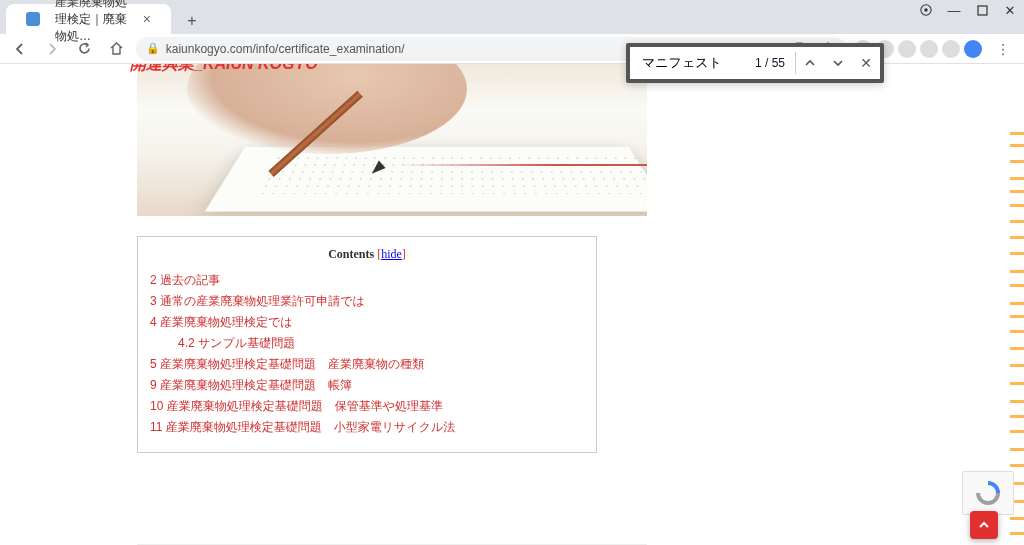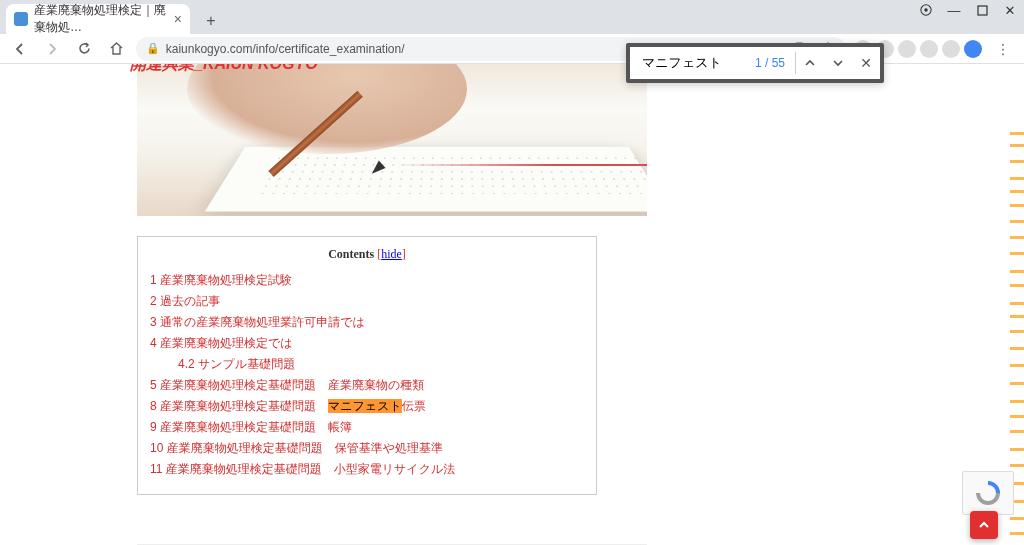--- a/index.html
+++ b/index.html
@@ -1,39 +1,39 @@
 <!DOCTYPE html>
 <html><head>
   <meta charset="utf-8">
   <style>
     * { margin: 0; padding: 0; box-sizing: border-box; }
     body { font-family: "Meiryo", "Hiragino Sans", sans-serif; background: #fff; width: 1024px; height: 545px; overflow: hidden; position: relative; }
     
     .browser-chrome { background: #dee1e6; height: 34px; display: flex; align-items: flex-end; }
-    .tab { background: #fff; height: 30px; width: 184px; border-radius: 8px 8px 0 0; display: flex; align-items: center; padding: 0 8px; margin-left: 6px; font-size: 12px; color: #333; gap: 6px; }
+    .tab { background: #fff; height: 30px; width: 165px; border-radius: 8px 8px 0 0; display: flex; align-items: center; padding: 0 20px; margin-left: 6px; font-size: 12px; color: #333; gap: 15px; }
     .tab-favicon { width: 14px; height: 14px; background: #4a90d9; border-radius: 3px; flex-shrink: 0; }
     .tab-close { margin-left: auto; color: #666; font-size: 14px; }
     .new-tab { width: 26px; height: 26px; display: flex; align-items: center; justify-content: center; color: #555; font-size: 16px; margin-left: 8px; }
     
     .toolbar { background: #fff; height: 30px; display: flex; align-items: center; padding: 0 8px; gap: 8px; border-bottom: 1px solid #e0e0e0; }
     .nav-btn { width: 24px; height: 24px; display: flex; align-items: center; justify-content: center; color: #5f6368; }
     .nav-btn.disabled { color: #bbb; }
     .address-bar { flex: 1; height: 24px; background: #f1f3f4; border-radius: 12px; display: flex; align-items: center; padding: 0 10px; font-size: 12px; color: #555; gap: 6px; }
     .lock-icon { font-size: 11px; }
     .omnibox-icons { display: flex; gap: 10px; margin-left: auto; color: #5f6368; }
     .ext-icons { display: flex; gap: 4px; align-items: center; }
     .ext-dot { width: 18px; height: 18px; border-radius: 50%; background: #ddd; }
     .menu-dots { color: #5f6368; font-size: 14px; padding: 0 6px; }
     
     .window-controls { position: absolute; top: 4px; right: 8px; display: flex; gap: 16px; align-items: center; }
     .wc { width: 12px; height: 12px; display: flex; align-items: center; justify-content: center; font-size: 13px; color: #333; }
     
     .find-bar { position: absolute; top: 43px; right: 140px; background: #fff; border: 4px solid #555; border-radius: 2px; height: 40px; display: flex; align-items: center; box-shadow: 0 2px 8px rgba(0,0,0,0.2); z-index: 100; }
     .find-input { border: none; outline: none; padding: 0 12px; font-size: 13px; width: 115px; }
-    .find-count { font-size: 12px; color: #3b82f6; padding: 0 10px; }
+    .find-count { font-size: 12px; color: #0f172a; padding: 0 10px; }
     .find-sep { width: 1px; height: 22px; background: #ccc; }
     .find-btn { width: 28px; height: 28px; display: flex; align-items: center; justify-content: center; color: #555; font-size: 14px; }
     
     .page { position: relative; height: calc(100% - 64px); overflow: hidden; }
     
     .site-header { position: absolute; top: -10px; left: 130px; font-size: 16px; color: #e03030; font-weight: bold; font-style: italic; z-index: 5; }
     .contact-link { position: absolute; top: -5px; right: 155px; font-size: 12px; color: #333; z-index: 4; }
     
     .hero-img { position: absolute; top: 0; left: 137px; width: 510px; height: 152px; background: linear-gradient(180deg, #f0e8dc 0%, #fafaf6 30%, #f5f2ea 60%, #e8d8c8 100%); overflow: hidden; }
     .pencil { position: absolute; top: -10px; left: 130px; width: 8px; height: 120px; background: linear-gradient(90deg, #8b4a2a, #c07040, #8b4a2a); transform: rotate(48deg); transform-origin: bottom center; }
@@ -168,27 +168,25 @@
     <div class="pencil"></div>
     <div class="pencil-tip"></div>
   </div>
 
   <div class="toc-box">
     <div class="toc-title">
       <b>Contents</b>
       <span class="brackets">[<a href="#">hide</a>]</span>
     </div>
     <ul class="toc-list" id="toc-list">
-        <li><a href="#">1 産業廃棄物処理検定試験</a></li>
         <li><a href="#">2 過去の記事</a></li>
         <li><a href="#">3 通常の産業廃棄物処理業許可申請では</a></li>
         <li><a href="#">4 産業廃棄物処理検定では</a></li>
         <li class="toc-indent"><a href="#">4.2 サンプル基礎問題</a></li>
         <li><a href="#">5 産業廃棄物処理検定基礎問題　産業廃棄物の種類</a></li>
-        <li><a href="#">8 産業廃棄物処理検定基礎問題　<span class="highlight">マニフェスト</span>伝票</a></li>
         <li><a href="#">9 産業廃棄物処理検定基礎問題　帳簿</a></li>
         <li><a href="#">10 産業廃棄物処理検定基礎問題　保管基準や処理基準</a></li>
         <li><a href="#">11 産業廃棄物処理検定基礎問題　小型家電リサイクル法</a></li>
         <li></li>
       </ul>
   </div>
 
   <div class="toc-foot-line"></div>
 
   <div class="minimap" id="minimap">

